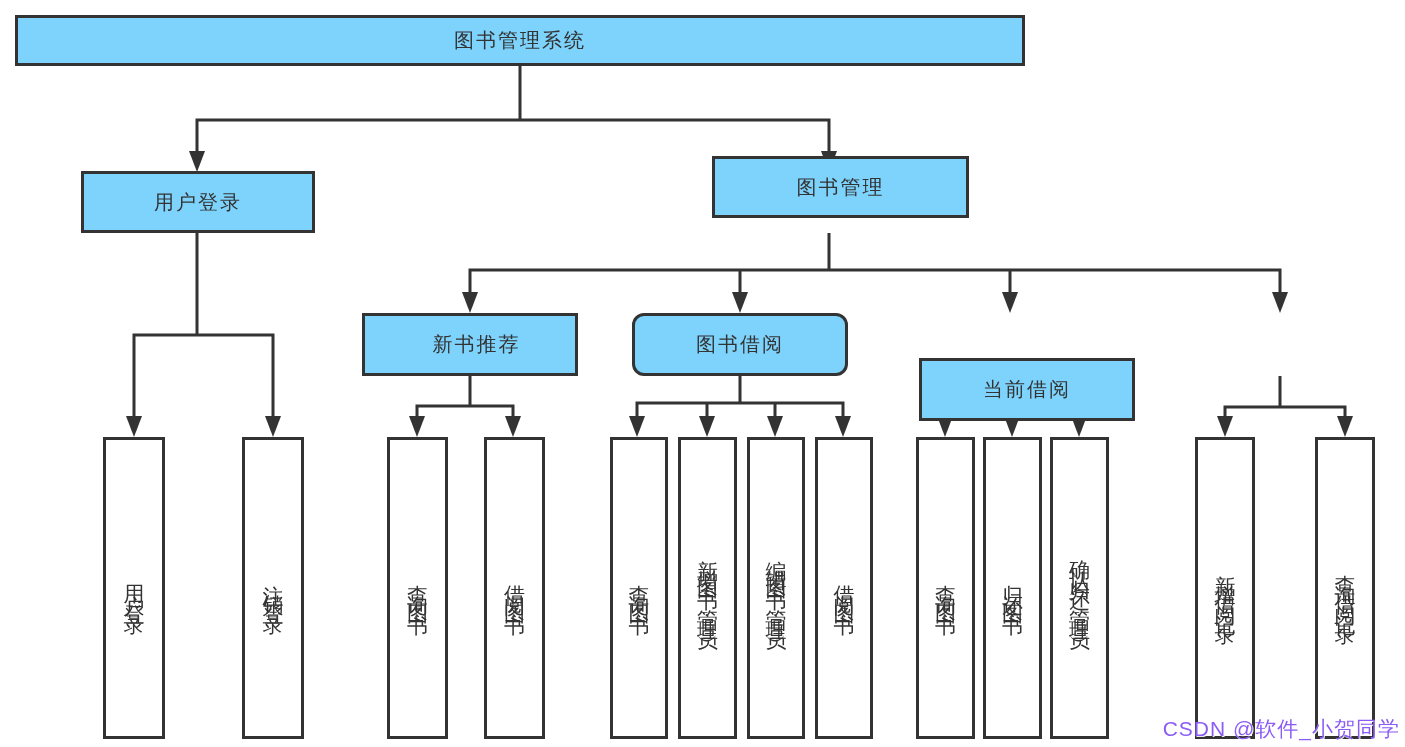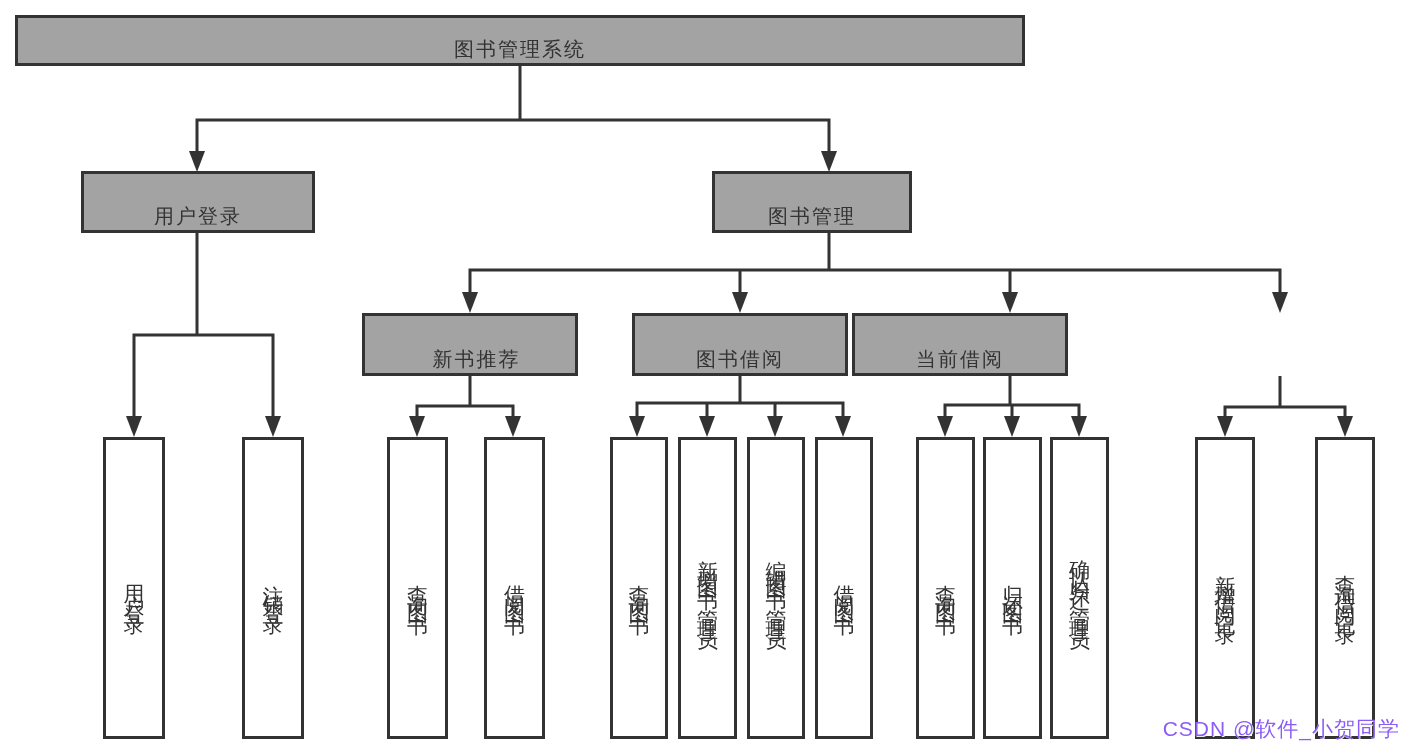--- a/index.html
+++ b/index.html
@@ -2,27 +2,27 @@
 <html><head>
 <meta charset="utf-8">
 <style>
   html,body { margin:0; padding:0; background:#ffffff; }
   .canvas {
     position:relative; width:1405px; height:747px; background:#ffffff;
     font-family:"Liberation Sans","DejaVu Sans",sans-serif; overflow:hidden;
   }
   .connectors { position:absolute; left:0; top:0; pointer-events:none; }
   .node {
-    position:absolute; box-sizing:border-box; background:#a3a3a3;
-    border:3px solid #333333; display:flex; align-items:flex-end; justify-content:center;
+    position:absolute; box-sizing:border-box; background:#7dd3fc;
+    border:3px solid #333333; display:flex; align-items:center; justify-content:center;
     color:#333333; font-size:20px; letter-spacing:2px; white-space:nowrap;
   }
   .node.root  { left:15px;  top:15px;  width:1010px; height:51px; }
   .node.lv2a  { left:81px;  top:171px; width:234px;  height:62px; }
-  .node.lv2b  { left:712px; top:171px; width:200px;  height:62px; }
+  .node.lv2b  { left:712px; top:156px; width:257px;  height:62px; }
   .node.lv3   { top:313px; width:216px; height:63px; }
   .leaf {
     position:absolute; top:437px; height:302px; box-sizing:border-box;
     background:#ffffff; border:3px solid #333333;
     display:flex; align-items:center; justify-content:center;
   }
   .vtext {
     writing-mode:vertical-rl; text-orientation:mixed;
     font-size:21px; letter-spacing:10px; line-height:1.15;
     color:#333333; white-space:nowrap;
@@ -86,24 +86,24 @@
   <div class="node lv2a">
     <span>用户登录</span>
   </div>
   <div class="node lv2b">
     <span>图书管理</span>
   </div>
 
   <div class="node lv3" style="left:362px;padding-left:13px;">
     <span>新书推荐</span>
   </div>
-  <div class="node lv3" style="left:632px;">
+  <div class="node lv3" style="left:632px;border-radius:12px;">
     <span>图书借阅</span>
   </div>
-  <div class="node lv3" style="left:852px;">
+  <div class="node lv3" style="left:919px;margin-top:45px;">
     <span>当前借阅</span>
   </div>
 
   <div class="leaf" style="left:103px;width:62px;">
     <span class="vtext">用户登录</span>
   </div>
   <div class="leaf" style="left:242px;width:62px;">
     <span class="vtext">注销登录</span>
   </div>
 

